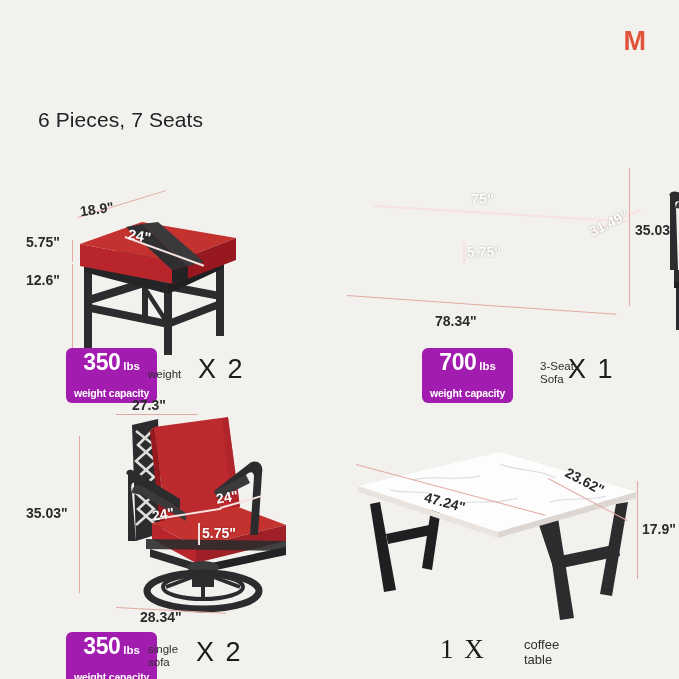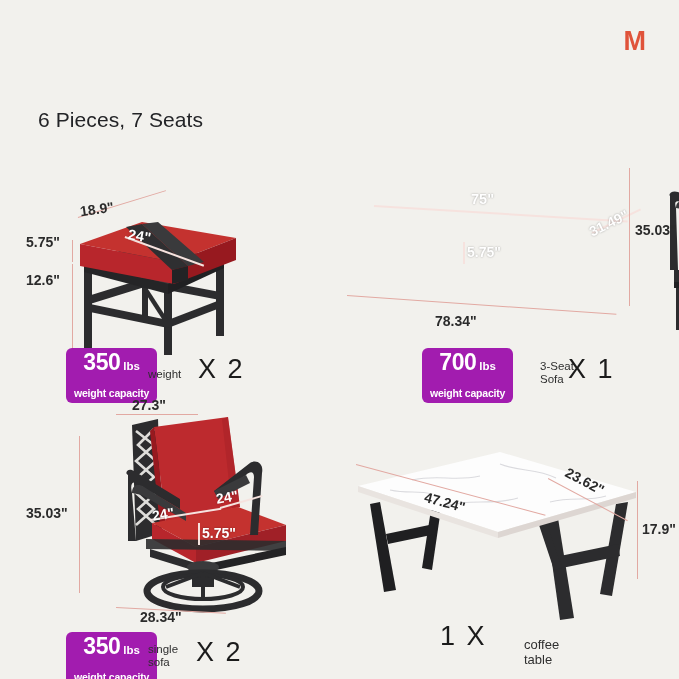--- a/index.html
+++ b/index.html
@@ -332,20 +332,20 @@
 
     <div class="arrow h" style="left:26px;top:69px;width:196px;transform:rotate(15deg);transform-origin:left center;"></div>
     <div class="dimtxt dim-dark" style="left:94px;top:99px;font-size:14px;transform:rotate(15deg);">47.24"</div>
 
     <div class="arrow h" style="left:218px;top:83px;width:90px;transform:rotate(28deg);transform-origin:left center;"></div>
     <div class="dimtxt dim-dark" style="left:234px;top:78px;font-size:14px;transform:rotate(28deg);">23.62"</div>
 
     <div class="arrow v" style="left:307px;top:86px;height:98px;"></div>
     <div class="dimtxt dim-dark" style="left:312px;top:126px;font-size:14px;">17.9"</div>
 
-    <div class="qty" style="left:110px;top:226px;">1 X</div>
+    <div class="qty" style="left:110px;top:239px;font-family:Liberation Serif, serif;">1 X</div>
     <div class="partname" style="left:178px;top:243px;font-size:13px;margin-left:16px;">
       <span>coffee</span><br>
       <span>table</span>
     </div>
   </div>
 
 </div>
 
 </body></html>

